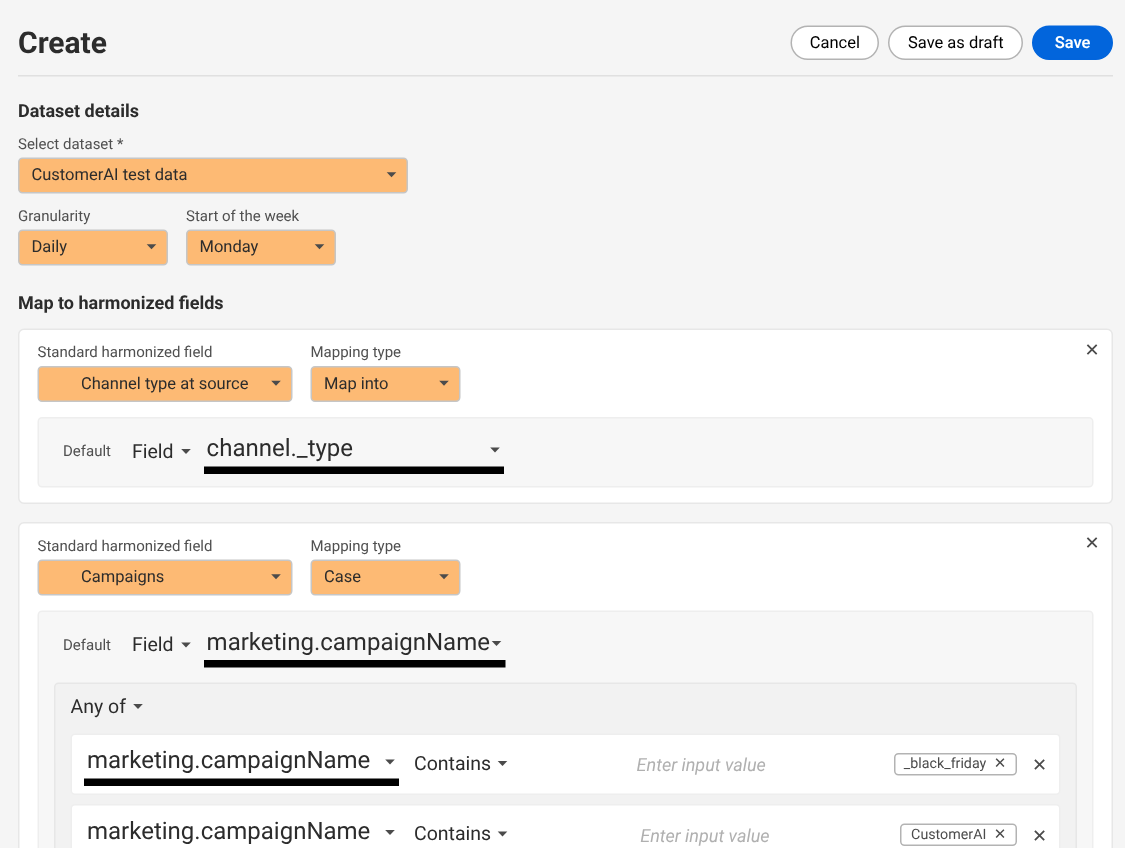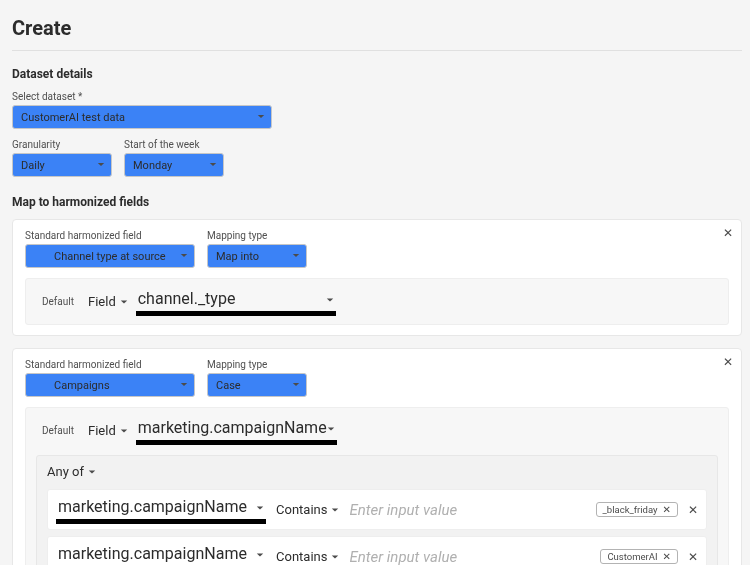--- a/index.html
+++ b/index.html
@@ -8,53 +8,58 @@
   .header { display: flex; align-items: center; padding: 4px 0 10px 0; border-bottom: 1px solid #e0e0e0; margin-bottom: 16px; }
   .page-title { font-size: 20px; font-weight: 700; }
   .header-actions { margin-left: auto; display: flex; gap: 6px; }
   .btn { border-radius: 14px; padding: 4px 12px; font-size: 11px; cursor: pointer; background: #fff; border: 1px solid #b3b3b3; }
   .btn-primary { background: #0265dc; border-color: #0265dc; color: #fff; font-weight: 600; padding: 4px 14px; }
   .section-title { font-size: 12px; font-weight: 700; margin-bottom: 10px; }
   .section { margin-bottom: 18px; }
   .field-label { font-size: 10px; color: #505050; margin-bottom: 3px; display: block; }
   .req::after { content: " *"; }
   .row { display: flex; gap: 12px; }
-  .select { display: flex; align-items: center; justify-content: space-between; background: #3b82f6; border: 1px solid #c6c6c6; border-radius: 3px; padding: 4px 24px 4px 8px; position: relative; height: 24px; font-size: 11px; }
+  .select { display: flex; align-items: flex-start; justify-content: space-between; background: #fdba74; border: 1px solid #c6c6c6; border-radius: 3px; padding: 4px 24px 4px 8px; position: relative; height: 24px; font-size: 11px; }
   .select .chev { position: absolute; right: 6px; top: 50%; transform: translateY(-50%); pointer-events: none; }
   .chev svg { width: 8px; height: 8px; fill: #4b4b4b; }
   .w260 { width: 260px; } .w100 { width: 100px; } .w170 { width: 170px; padding-left: 28px; }
   .card { background: #fff; border: 1px solid #e7e7e7; border-radius: 4px; padding: 10px 12px; margin-bottom: 12px; position: relative; }
   .card-close { position: absolute; top: 6px; right: 8px; font-size: 12px; cursor: pointer; color: #4b4b4b; }
   .inner { background: #f7f7f7; border: 1px solid #eee; border-radius: 3px; padding: 8px 10px; margin-top: 10px; }
   .subrow { display: flex; align-items: center; gap: 8px; margin-bottom: 10px; }
   .muted-btn { font-size: 10px; color: #505050; padding: 3px 6px; border-radius: 3px; }
   .inline-select { display: flex; align-items: center; gap: 4px; font-size: 13px; cursor: pointer; justify-content: space-between; }
   .inline-select .chev { position: static; transform:none; }
   .underline-sel { display: flex; align-items: center; justify-content: space-between; border-bottom: 5px solid #000000; padding: 2px 2px 3px 2px; font-size: 16px; min-width: 200px; position: relative; text-align: right; }
   .cond-row-wrap { background:#fff; border:1px solid #eee; border-radius:3px; padding:5px 8px; margin-bottom:6px; }
   .cond-row { display: flex; align-items: center; gap: 10px; }
   .cond-field { flex: 0 0 210px; }
   .cond-op { flex: 0 0 60px; }
   .cond-input { flex: 1; }
-  .cond-input input { width: 100%; border: none; font-size: 15px; font-style: italic; color: #8e8e8e; outline: none; background:transparent; }
+  .cond-input input { width: 100%; border: none; font-size: 12px; font-style: italic; color: #8e8e8e; outline: none; background:transparent;text-align:center; }
   .cond-input input::placeholder { color:#b0b0b0; font-style: italic; }
   .tag { border: 1px solid #b3b3b3; border-radius: 3px; padding: 1px 6px; font-size: 9.5px; display: inline-flex; align-items: center; gap: 5px; color:#4b4b4b; }
   .tag .x { cursor: pointer; font-size:10px; line-height:1; }
   .row-x { margin-left: auto; font-size: 12px; color: #4b4b4b; cursor: pointer; }
   .adder { display: flex; align-items: center; gap: 6px; font-size: 11px; font-weight: 600; cursor: pointer; margin: 8px 0 2px 0; }
   .adder .plus { width: 12px; height: 12px; border-radius: 50%; background: #2c2c2c; color: #fff; display: flex; align-items: center; justify-content: center; font-size: 10px; line-height: 1; }
   .nested { background: #f2f2f2; border: 1px solid #e7e7e7; border-radius: 3px; padding: 8px 10px; margin-top: 10px; }
 </style>
 </head>
 <body>
 
 <div class="page">
 
   <div class="header">
     <div class="page-title">Create</div>
+    <div class="header-actions">
+      <button class="btn">Cancel</button>
+      <button class="btn">Save as draft</button>
+      <button class="btn btn-primary">Save</button>
+    </div>
   </div>
 
   <div class="section">
     <div class="section-title">Dataset details</div>
 
     <label class="field-label req">Select dataset</label>
     <div class="select w260">
       <span>CustomerAI test data</span>
       <span class="chev"><svg viewBox="0 0 10 10">
             <path d="M1 3l4 4 4-4z"></path>

